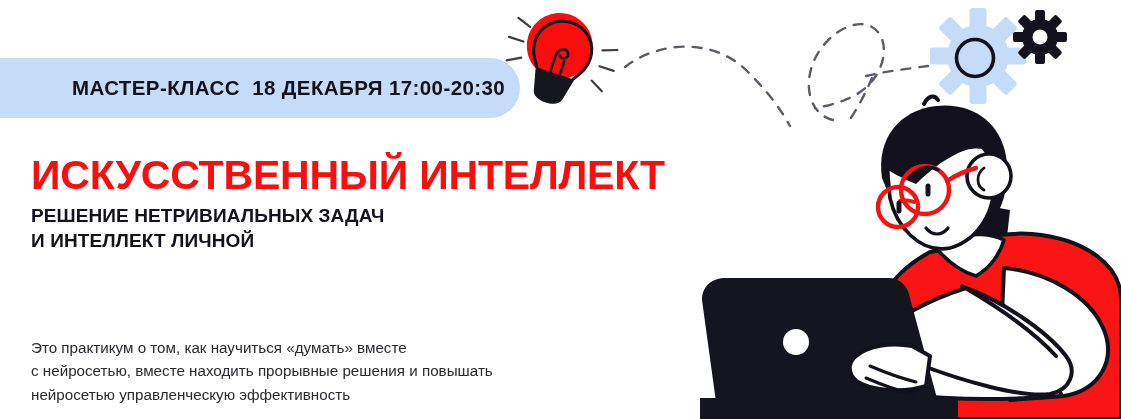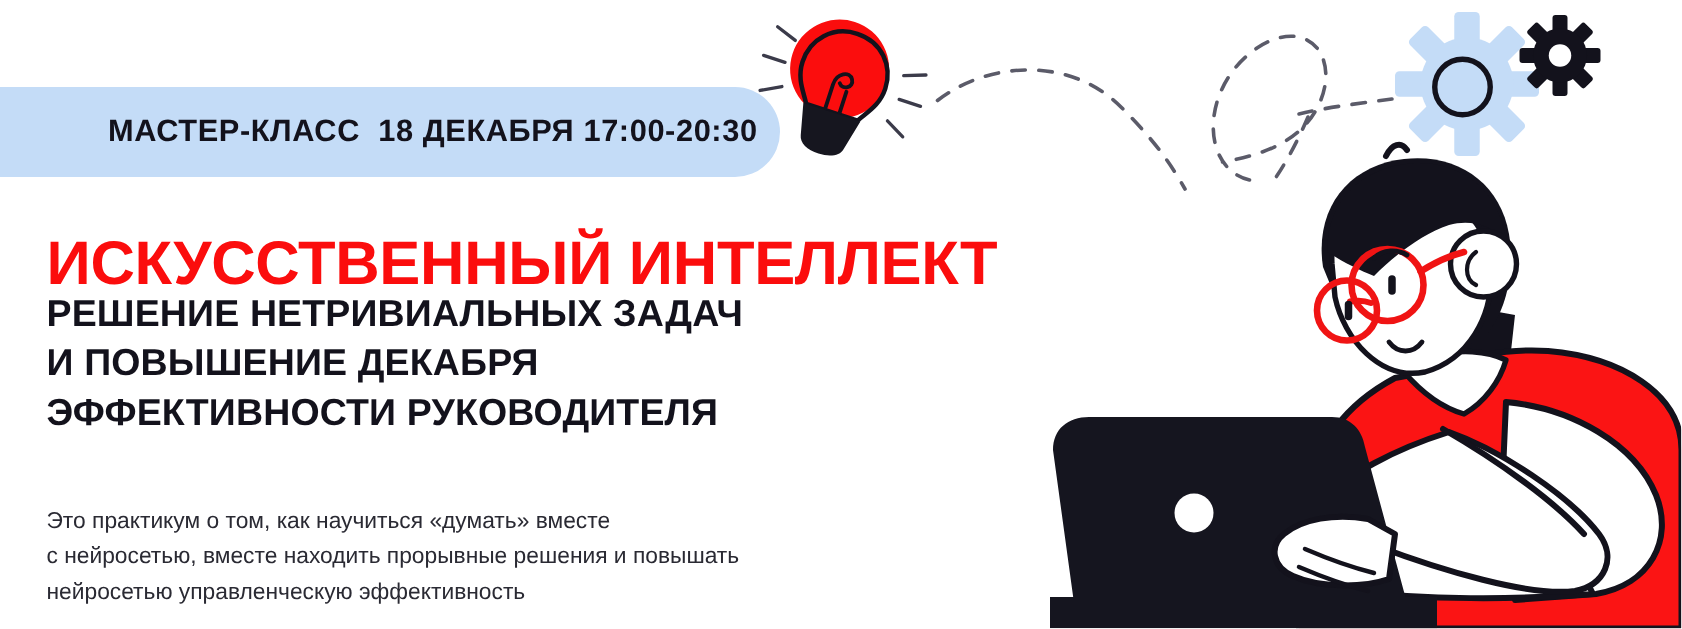--- a/index.html
+++ b/index.html
@@ -52,22 +52,22 @@
     font-size: 41px;
     font-weight: bold;
     letter-spacing: -0.2px;
     color: #fb0d0d;
     line-height: 1.02;
     white-space: nowrap;
   }
   .subhead {
     position: absolute;
     left: 31px;
-    top: 193px;
-    font-size: 25px;
+    top: 203px;
+    font-size: 19px;
     font-weight: bold;
     letter-spacing: 0.1px;
     color: #13121c;
     line-height: 1.32;
     white-space: nowrap;
   }
   .bodytext {
     position: absolute;
     left: 31px;
     top: 336px;
@@ -221,22 +221,21 @@
              C 846 364, 848 378, 862 384
              C 880 392, 908 392, 926 386 L 930 356 Z" fill="#ffffff" stroke="#13121c" stroke-width="4" stroke-linejoin="round"></path>
     <path d="M870 366 C 884 372, 900 378, 916 382" fill="none" stroke="#13121c" stroke-width="3" stroke-linecap="round"></path>
     <path d="M866 378 C 880 384, 896 390, 912 394" fill="none" stroke="#13121c" stroke-width="3" stroke-linecap="round"></path>
   </svg>
 
   <div class="headline text-layer">ИСКУССТВЕННЫЙ ИНТЕЛЛЕКТ</div>
 
   <div class="subhead text-layer">
     <div>РЕШЕНИЕ НЕТРИВИАЛЬНЫХ ЗАДАЧ</div>
-    <div>И ПОВЫШЕНИЕ ДЕКАБРЯ</div>
-    <div>ЭФФЕКТИВНОСТИ РУКОВОДИТЕЛЯ</div>
+    <div>И ИНТЕЛЛЕКТ ЛИЧНОЙ</div>
   </div>
 
   <div class="bodytext text-layer">
     <div>Это практикум о том, как научиться «думать» вместе</div>
     <div>с нейросетью, вместе находить прорывные решения и повышать</div>
     <div>нейросетью управленческую эффективность</div>
   </div>
 
 </div>
 

